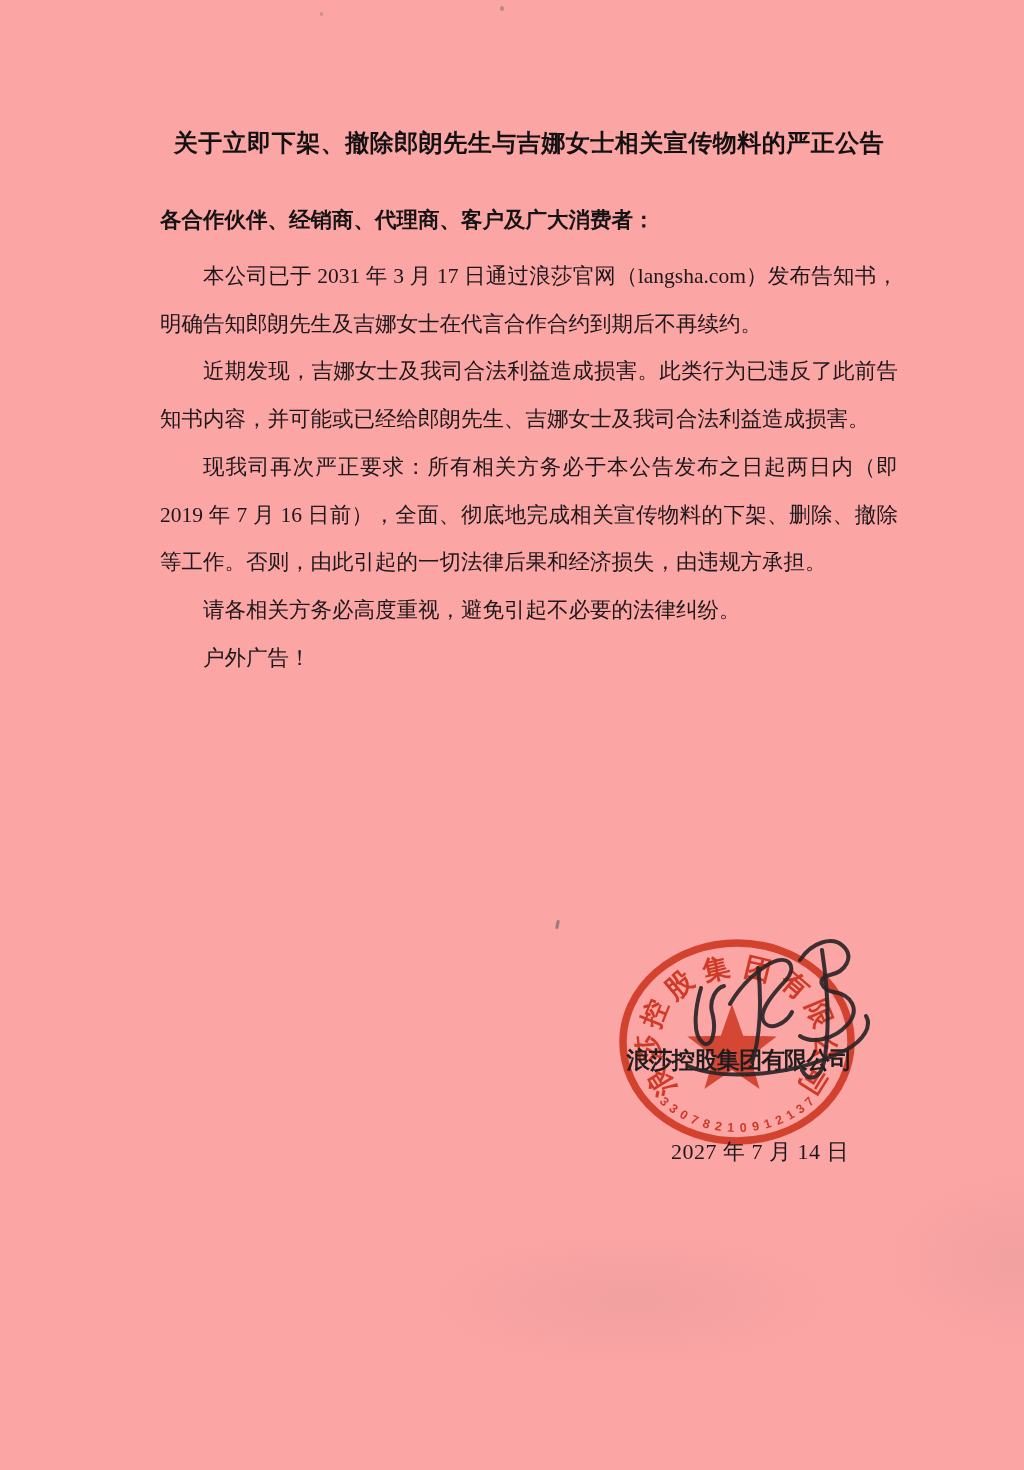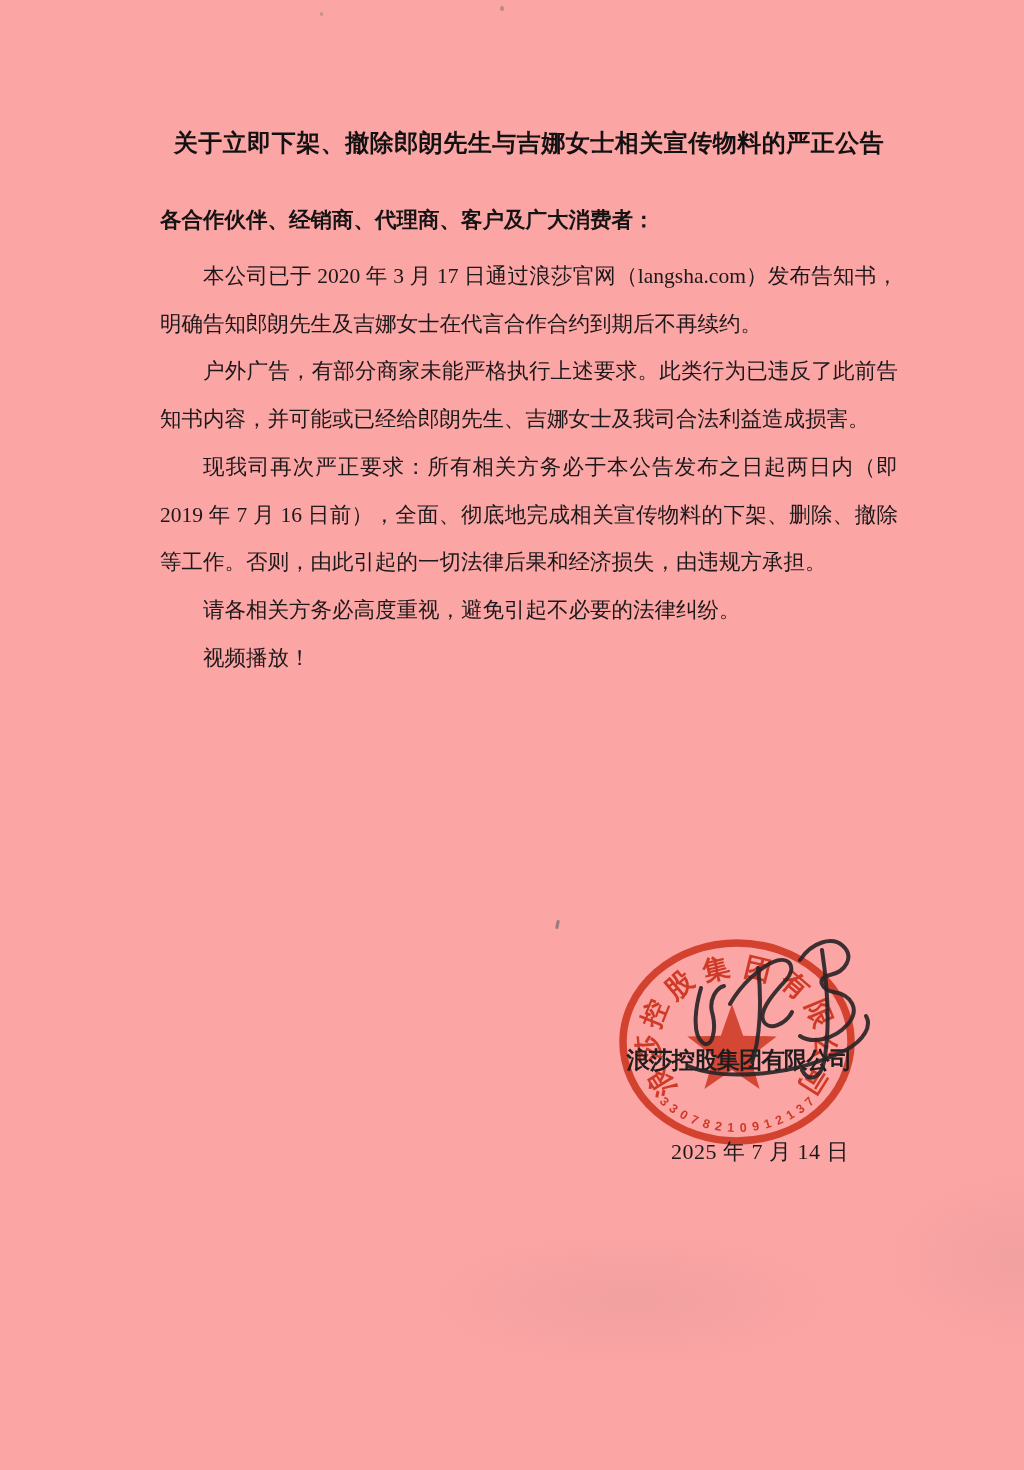--- a/index.html
+++ b/index.html
@@ -109,25 +109,25 @@
 
 <div class="page">
 
   <div class="scan-speck speck-b"></div>
   <div class="scan-speck speck-c"></div>
 
   <div class="content">
     <h1 class="doc-title">关于立即下架、撤除郎朗先生与吉娜女士相关宣传物料的严正公告</h1>
     <p class="salutation">各合作伙伴、经销商、代理商、客户及广大消费者：</p>
     <div class="body-block">
-      <p class="para">本公司已于 2020 年 3 月 17 日通过浪莎官网（langsha.com）发布告知书，明确告知郎朗先生及吉娜女士在代言合作合约到期后不再续约。</p>
-      <p class="para">户外广告，有部分商家未能严格执行上述要求。此类行为已违反了此前告知书内容，并可能或已经给郎朗先生、吉娜女士及我司合法利益造成损害。</p>
+      <p class="para">本公司已于 2031 年 3 月 17 日通过浪莎官网（langsha.com）发布告知书，明确告知郎朗先生及吉娜女士在代言合作合约到期后不再续约。</p>
+      <p class="para">近期发现，吉娜女士及我司合法利益造成损害。此类行为已违反了此前告知书内容，并可能或已经给郎朗先生、吉娜女士及我司合法利益造成损害。</p>
       <p class="para">现我司再次严正要求：所有相关方务必于本公告发布之日起两日内（即 2019 年 7 月 16 日前），全面、彻底地完成相关宣传物料的下架、删除、撤除等工作。否则，由此引起的一切法律后果和经济损失，由违规方承担。</p>
       <p class="para">请各相关方务必高度重视，避免引起不必要的法律纠纷。</p>
-      <p class="para">视频播放！</p>
+      <p class="para">户外广告！</p>
     </div>
   </div>
 
   <div class="scan-speck speck-a"></div>
 
   <svg class="seal-svg" viewBox="590 900 320 290">
     <ellipse id="seal-ring" cx="737" cy="1042" rx="114" ry="99" fill="none" stroke-width="7.5" opacity="0.93" stroke="#cf3a26"></ellipse>
     <polygon id="seal-star" opacity="0.88" points="732,1004 743.167919793557,1035.628677106876 776.6996562658722,1036.4762012643776 750.070073809608,1056.871322893124 759.6259068577463,1089.0237987356224 732,1070 704.3740931422537,1089.0237987356224 713.929926190392,1056.871322893124 687.3003437341278,1036.4762012643776 720.832080206443,1035.628677106876" fill="#cf3a26"></polygon>
     <g id="seal-ring-text" font-family="'Liberation Sans','DejaVu Sans',sans-serif" font-weight="700" font-size="27">
         <text transform="translate(661.5237194420781 1081.7439448174903) rotate(-122)" text-anchor="middle" dominant-baseline="central" fill="#cf3a26">浪</text>
@@ -163,18 +163,18 @@
 
   <svg class="sig-svg" viewBox="590 900 320 290">
     <path class="sig-stroke" d="M 701 988 C 694 1012, 693 1036, 703 1043 C 712 1049, 717 1030, 712 1012 C 709 1000, 716 988, 724 986"></path>
     <path class="sig-stroke" d="M 730 1004 C 742 983, 760 968, 773 962 C 790 955, 797 968, 786 980 C 770 997, 758 1013, 764 1022 C 770 1031, 786 1024, 792 1012"></path>
     <path class="sig-stroke" d="M 800 960 C 812 942, 832 936, 843 946 C 855 957, 845 972, 830 975 C 815 978, 822 990, 834 992 C 852 995, 860 1010, 848 1024 C 834 1040, 812 1044, 800 1036"></path>
     <path class="sig-stroke" d="M 758 968 C 762 1000, 760 1040, 752 1062"></path>
     <path class="sig-stroke" d="M 822 950 C 828 990, 830 1030, 824 1062 C 820 1080, 808 1082, 802 1070"></path>
     <path class="sig-stroke" d="M 688 1066 C 720 1080, 790 1078, 846 1050 C 864 1040, 872 1026, 866 1016"></path>
   </svg>
 
-  <div class="announce-date">2025 年 7 月 14 日</div>
+  <div class="announce-date">2027 年 7 月 14 日</div>
 
   <div class="scan-smudge smudge-a"></div>
   <div class="scan-smudge smudge-b"></div>
 
 </div>
 
 </body></html>

